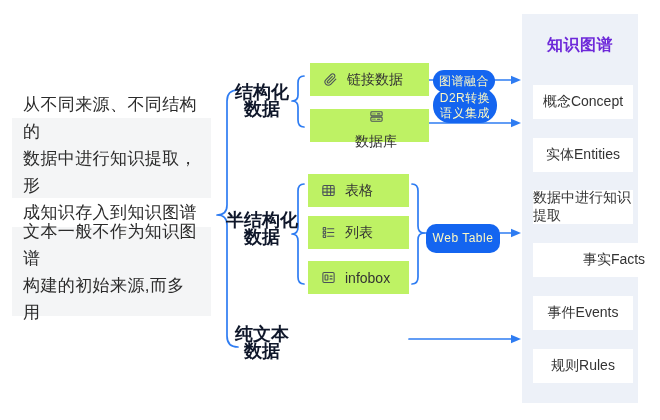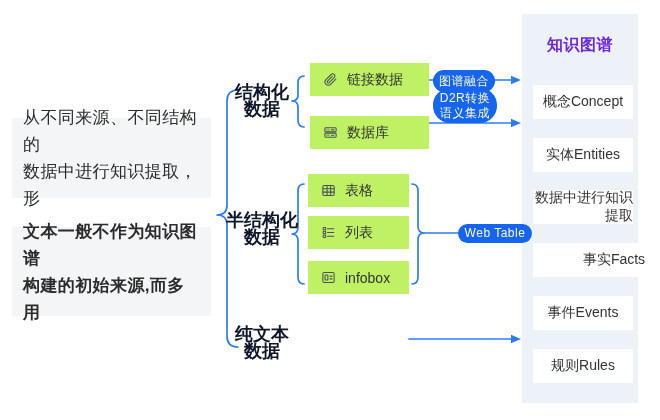--- a/index.html
+++ b/index.html
@@ -15,21 +15,21 @@
        gap:9px;padding-left:13px;font-size:14px;color:#333;box-sizing:border-box;}
   .src svg{flex:0 0 auto;display:block;}
   .badge{position:absolute;z-index:3;background:#1465f0;color:#fef9c3;font-size:12px;
          line-height:15px;display:flex;flex-direction:column;align-items:center;
          justify-content:center;text-align:center;letter-spacing:.5px;}
   .panel{position:absolute;z-index:2;background:#edf1f8;}
   .panel-title{position:absolute;left:0;top:21px;width:100%;text-align:center;
                color:#6d28d9;font-weight:bold;font-size:16px;letter-spacing:.5px;}
   .panel-item{position:absolute;left:11px;width:100px;height:34px;background:#fff;
               display:flex;align-items:center;justify-content:center;font-size:14px;
-              color:#333;text-align:right;}
+              color:#333;}
   .ic{stroke:#4a5158;stroke-width:1.7;fill:none;stroke-linecap:round;stroke-linejoin:round;}
   .icf{fill:#4a5158;stroke:none;}
 </style>
 </head>
 <body>
 
 <div class="canvas">
 
   <svg class="connectors" width="660" height="420" viewBox="0 0 660 420">
     <g fill="none" stroke="#2e7cf2" stroke-width="1.7" stroke-linecap="round" stroke-linejoin="round">
@@ -46,22 +46,23 @@
       <polygon points="511,75.8 511,84.2 521,80"></polygon>
       <polygon points="511,118.8 511,127.2 521,123"></polygon>
       <polygon points="511,228.8 511,237.2 521,233"></polygon>
       <polygon points="511,334.8 511,343.2 521,339"></polygon>
     </g>
   </svg>
 
   <div class="note" style="left:12px;top:118px;width:177px;height:80px;">
     <div>从不同来源、不同结构的</div>
     <div>数据中进行知识提取，形</div>
+    <div>成知识存入到知识图谱</div>
   </div>
-  <div class="note" style="left:12px;top:227px;width:177px;height:89px;font-weight:bold;">
+  <div class="note" style="left:12px;top:227px;width:177px;height:89px;">
     <div>文本一般不作为知识图谱</div>
     <div>构建的初始来源,而多用</div>
   </div>
 
   <div class="cat" style="left:218px;top:84px;width:88px;">
     <div>结构化</div>
     <div>数据</div>
   </div>
   <div class="cat" style="left:218px;top:212px;width:88px;">
     <div>半结构化</div>
@@ -71,21 +72,21 @@
     <div>纯文本</div>
     <div>数据</div>
   </div>
 
   <div class="src" style="left:310px;top:63px;width:119px;height:33px;">
     <svg class="ic" width="15" height="15" viewBox="0 0 24 24">
       <path d="M20.5 11.5l-8.2 8.2a5.3 5.3 0 01-7.5-7.5l8.2-8.2a3.5 3.5 0 015 5l-8.2 8.1a1.77 1.77 0 01-2.5-2.5l7.6-7.6"></path>
     </svg>
     <span>链接数据</span>
   </div>
-  <div class="src" style="left:310px;top:116px;width:119px;height:33px;">
+  <div class="src" style="left:310px;top:109px;width:119px;height:33px;flex-direction:column;">
     <svg class="ic" width="15" height="15" viewBox="0 0 24 24">
       <rect x="3" y="4.5" width="18" height="6.5" rx="1.5"></rect>
       <rect x="3" y="13" width="18" height="6.5" rx="1.5"></rect>
       <circle class="icf" cx="6.4" cy="7.8" r="1"></circle>
         <circle class="icf" cx="9.4" cy="7.8" r="1"></circle>
       <path d="M13.5 7.8h4"></path>
       <circle class="icf" cx="6.4" cy="16.3" r="1"></circle>
         <circle class="icf" cx="9.4" cy="16.3" r="1"></circle>
       <path d="M13.5 16.3h4"></path>
     </svg>
@@ -118,21 +119,21 @@
     <span>infobox</span>
   </div>
 
   <div class="badge" style="left:433px;top:70px;width:62px;height:22px;border-radius:11px;">
     <div>图谱融合</div>
   </div>
   <div class="badge" style="left:433px;top:88px;width:64px;height:35px;border-radius:17px;">
     <div>D2R转换</div>
     <div>语义集成</div>
   </div>
-  <div class="badge" style="left:426px;top:224px;width:74px;height:19px;border-radius:10px;margin-left:32px;">
+  <div class="badge" style="left:426px;top:224px;width:74px;height:29px;border-radius:10px;">
     <div>Web Table</div>
   </div>
 
   <div class="panel" style="left:522px;top:14px;width:116px;height:389px;">
     <div class="panel-title">知识图谱</div>
     <div class="panel-item" style="top:71px;">概念Concept</div>
     <div class="panel-item" style="top:124px;">实体Entities</div>
     <div class="panel-item" style="top:176px;">数据中进行知识提取</div>
     <div class="panel-item" style="top:229px;padding-left:31px;">事实Facts</div>
     <div class="panel-item" style="top:282px;">事件Events</div>

